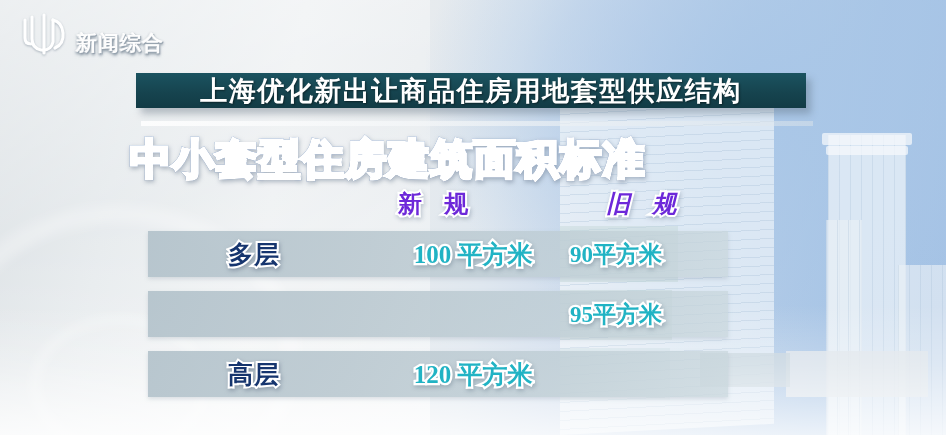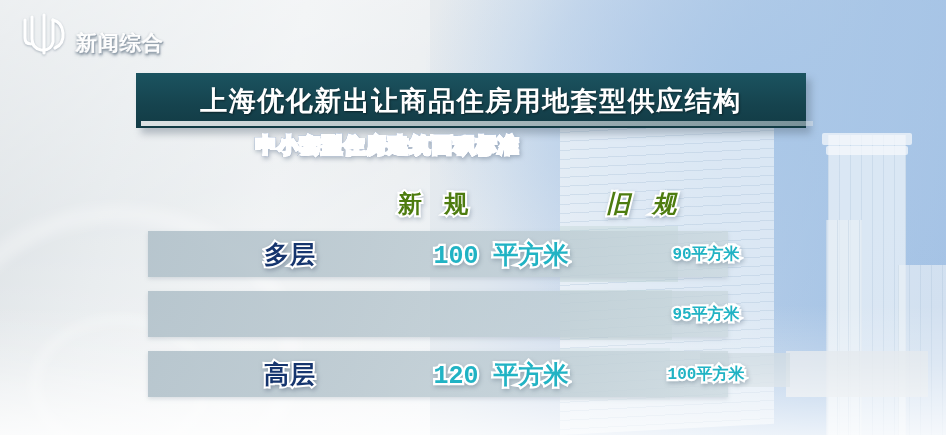--- a/index.html
+++ b/index.html
@@ -103,21 +103,21 @@
       1px 1px 0 rgba(150,162,174,.85),
       -1px 0 0 rgba(255,255,255,.6),
       0 2px 3px rgba(110,125,140,.55);
     text-align: right;
   }
 
   
   .title-bar {
     position:absolute;
     left:136px; top:73px;
-    width:670px; height:55px;
+    width:670px; height:35px;
     background:linear-gradient(180deg,#1b5360 0%,#16444f 55%,#123b45 100%);
     box-shadow:5px 6px 7px rgba(90,105,120,.38);
     display:flex; align-items:center; justify-content:center;
   }
   .title-bar-text {
     color:#ffffff;
     font-size:27px;
     font-weight:bold;
     letter-spacing:1.5px;
     font-family:"DejaVu Sans","Liberation Sans",sans-serif;
@@ -128,21 +128,21 @@
     width:672px; height:5px;
     background:linear-gradient(to right, rgba(255,255,255,.85), rgba(220,228,234,.5));
   }
 
   
   .subtitle {
     position:absolute;
     left:0; top:132px; width:946px;
     text-align:center;
     padding-right:218px;
-    font-size:20px;
+    font-size:41px;
     font-weight:bold;
     letter-spacing:2px;
     font-family:"DejaVu Sans","Liberation Sans",sans-serif;
     color:#14407e;
     background:linear-gradient(180deg,#3b6bb0 0%,#1d4a8c 48%,#0d2f63 100%);
     -webkit-background-clip:text;
     background-clip:text;
     -webkit-text-fill-color:transparent;
     paint-order:stroke fill;
     -webkit-text-stroke:4px #ffffff;
@@ -151,21 +151,21 @@
   }
 
   
   .col-head {
     position:absolute;
     top:188px;
     font-size:24px;
     font-weight:bold;
     letter-spacing:7px;
     font-family:"DejaVu Sans","Liberation Sans",sans-serif;
-    color:#4d7c0f;
+    color:#6d28d9;
     paint-order:stroke fill;
     -webkit-text-stroke:4px #ffffff;
     filter:drop-shadow(1px 2px 2px rgba(120,135,155,.45));
     white-space:nowrap;
   }
   #col-head-new { left:398px; }
   #col-head-old { left:606px;font-style:italic; }
 
   
   .row {
@@ -178,43 +178,42 @@
   }
   #row-0 { top:231px; }
   #row-1 { top:291px; }
   #row-2 { top:351px; }
 
   .cell {
     position:absolute;
     top:50%;
     transform:translateY(-50%);
     white-space:nowrap;
-    font-family:Liberation Mono, monospace;
+    font-family:Liberation Serif, serif;
     font-weight:bold;
     paint-order:stroke fill;
-    margin-left:36px;
   }
   .cell-type {
     left:0; width:212px; text-align:center;
     font-size:25px;
     letter-spacing:1px;
     color:#16356e;
     -webkit-text-stroke:4px #ffffff;
     filter:drop-shadow(1px 2px 2px rgba(105,120,140,.55));
   }
   .cell-new {
-    left:212px; width:210px; text-align:center;
+    left:220px; width:210px; text-align:center;
     font-size:25px;
     color:#21b3c4;
     -webkit-text-stroke:4.5px #ffffff;
     filter:drop-shadow(1px 2px 2px rgba(105,125,140,.45));
   }
   .cell-old {
-    left:422px; width:200px; text-align:center;
-    font-size:16px;
+    left:422px; width:200px; text-align:left;
+    font-size:23px;
     color:#21b3c4;
     -webkit-text-stroke:4.5px #ffffff;
     filter:drop-shadow(1px 2px 2px rgba(105,125,140,.45));
   }
 </style>
 </head>
 <body>
 
 <div id="stage">
 
@@ -282,16 +281,15 @@
     <div class="cell cell-old">90平方米</div>
   </div>
 
   <div class="row" id="row-1">
     <div class="cell cell-old">95平方米</div>
   </div>
 
   <div class="row" id="row-2">
     <div class="cell cell-type">高层</div>
     <div class="cell cell-new">120 平方米</div>
-    <div class="cell cell-old">100平方米</div>
   </div>
 
 </div>
 
 </body></html>

